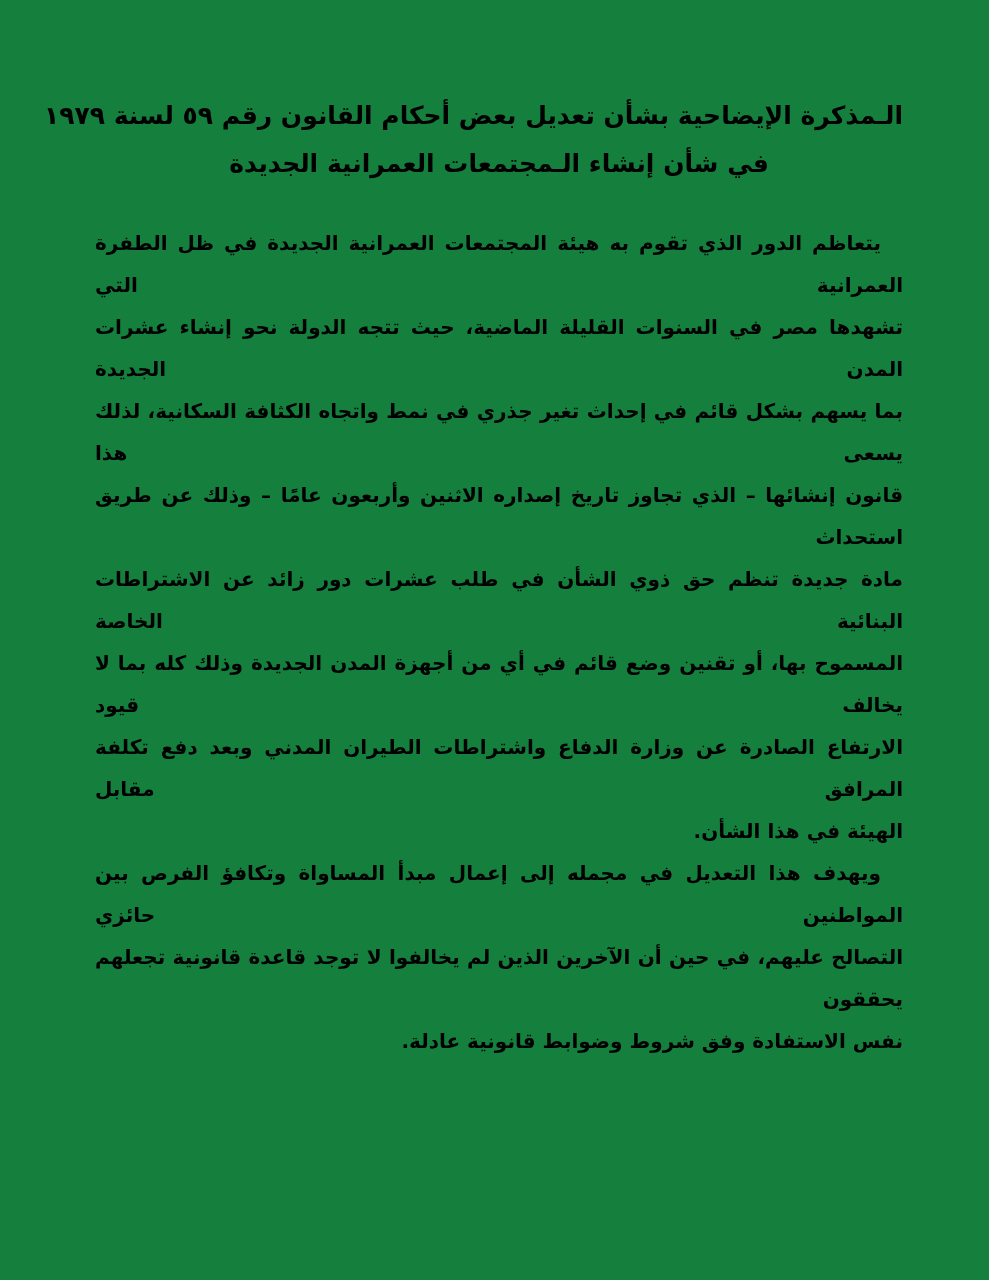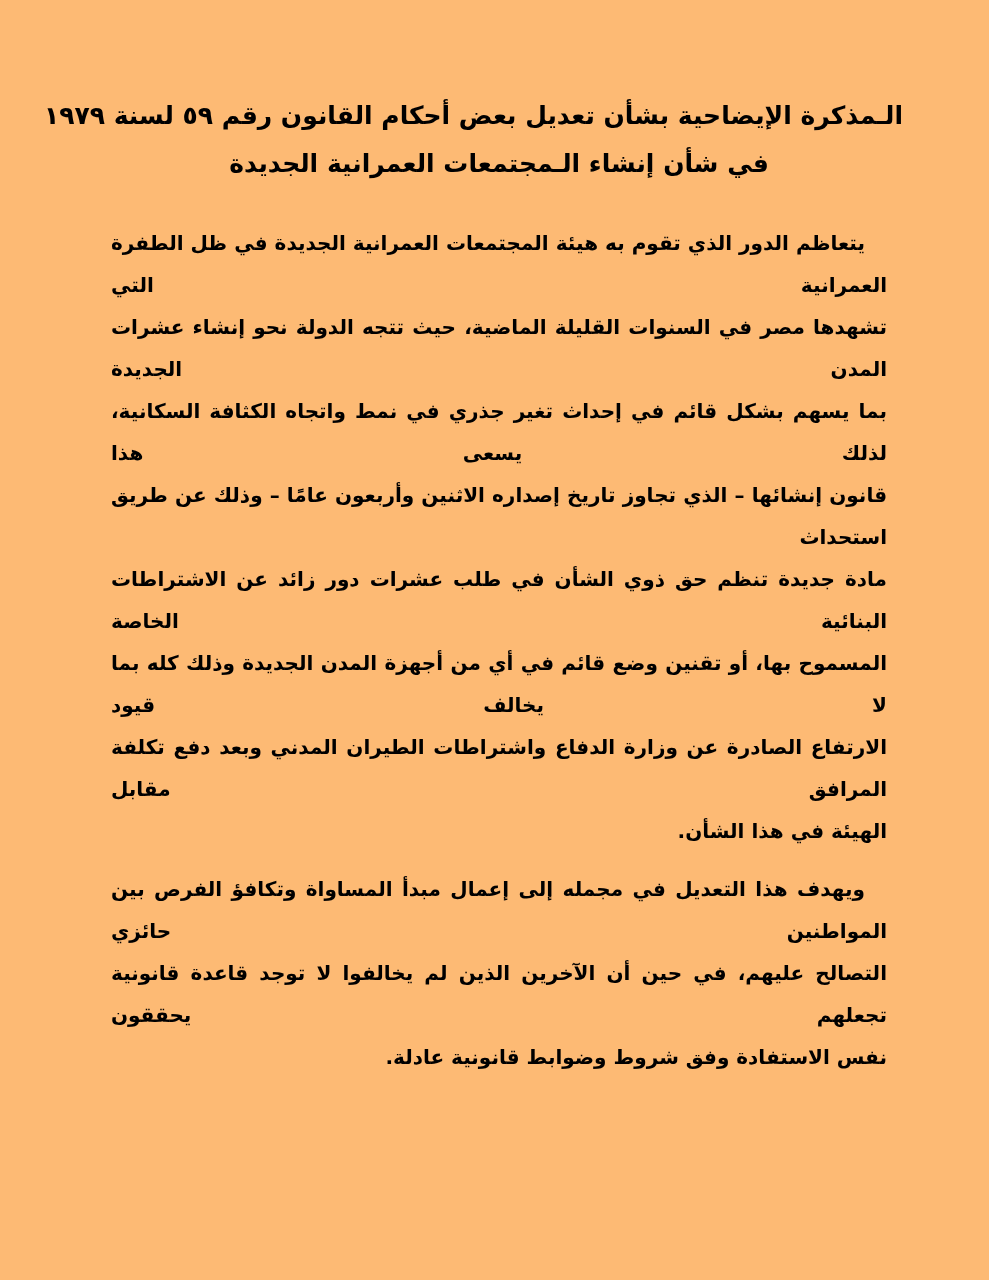--- a/index.html
+++ b/index.html
@@ -5,21 +5,21 @@
   html, body {
     margin: 0;
     padding: 0;
     background: #ffffff;
   }
   .page {
     position: relative;
     width: 989px;
     height: 1280px;
     margin: 0 auto;
-    background: #fdba74;
+    background: #15803d;
     color: #000000;
     direction: rtl;
     box-sizing: border-box;
     padding: 92px 86px 0 95px;
     font-family: "DejaVu Sans", sans-serif;
     font-weight: 700;
     overflow: hidden;
   }
   .doc-title {
     text-align: center;
@@ -28,21 +28,21 @@
   }
   .title-line {
     white-space: nowrap;
   }
   .doc-body {
     margin-top: 34px;
     font-size: 20px;
     line-height: 42px;
   }
   .para {
-    margin: 16px;
+    margin: 0;
     padding: 0;
   }
   .line {
     text-align: justify;
     text-align-last: justify;
   }
   .line-first {
     text-indent: 22px;
   }
   .line-last {

